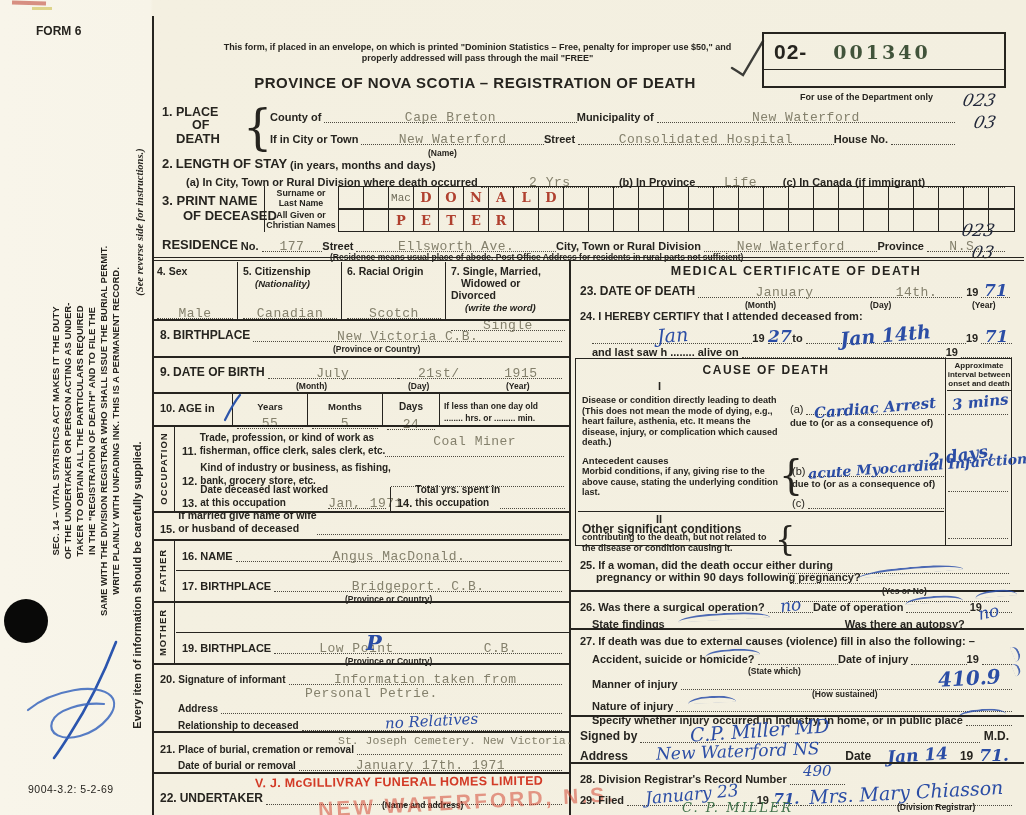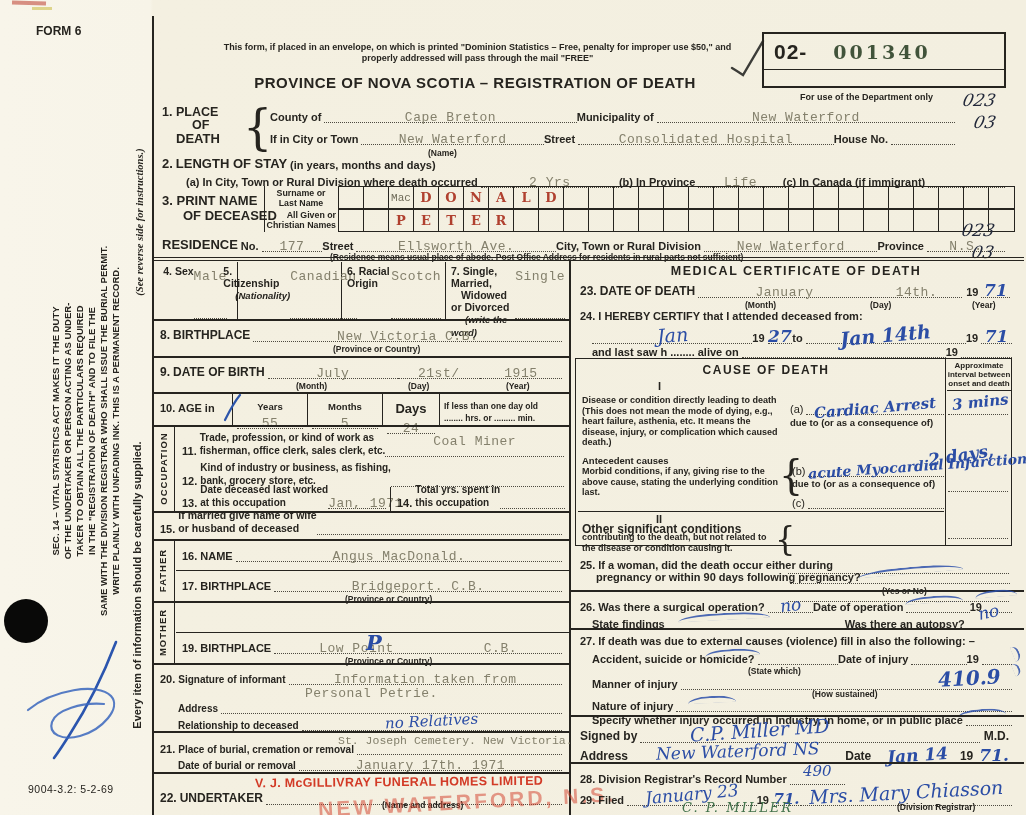--- a/index.html
+++ b/index.html
@@ -23,21 +23,21 @@
 .hline{position:absolute;background:#26241f;height:1.5px}
 .hline.thin{height:1px}
 .vline{position:absolute;background:#26241f;width:1.5px}
 .cellrow{position:absolute;display:flex;border:1.5px solid #26241f}
 .cell{width:25px;height:21px;border-right:1px solid #26241f;display:flex;align-items:center;justify-content:center}
 .cell:last-child{border-right:none}
 .redletter{font-family:"DejaVu Serif",serif;font-weight:bold;font-size:13px;color:#b0402f}
 .cellTyped{font-family:"Liberation Mono",monospace;font-size:11px;color:#6f6b59}
 .strip{position:absolute;border-right:1px solid #26241f;display:flex;align-items:center;justify-content:center;width:23px}
 .strip span{transform:rotate(-90deg);font-weight:bold;font-size:9.5px;letter-spacing:1px;white-space:nowrap}
-.vcell{border-right:1px solid #26241f;display:flex;justify-content:center;padding:3px 4px 0 5px;position:relative}
+.vcell{border-right:1px solid #26241f;display:flex;flex-direction:column;justify-content:space-between;padding:3px 4px 0 5px;position:relative}
 .vcell:last-child{border-right:none}
 .vhead{font-weight:bold;font-size:10.5px;line-height:1.15}
 .subit{font-style:italic;font-weight:bold;font-size:9.5px}
 .acol{border-left:1px solid #26241f;display:flex;flex-direction:column;justify-content:space-between;text-align:center;padding-top:8px}
 .sp2{font-weight:bold;font-size:10px;line-height:1.25;white-space:nowrap}
 .bdash{position:absolute;border-top:2.5px solid rgba(45,80,170,.85);border-radius:100% 100% 0 0/220% 220% 0 0;height:7px}
 .brace{position:absolute;font-family:"DejaVu Serif",serif;color:#26241f;font-weight:400}
 .stamp{position:absolute;color:#d23a26;font-weight:bold;white-space:nowrap}
 .rot{transform:rotate(-90deg)}
 .smallprint{font-weight:bold;line-height:1.2}
@@ -133,21 +133,21 @@
 
   <div class="abs" style="left:162px;top:193px;font-weight:bold;font-size:13px;line-height:15px">
     <div><span>3.</span> <span>PRINT NAME</span></div>
     <div style="margin-left:21px">OF DECEASED</div>
   </div>
   <div class="vline" style="left:264px;top:186px;height:46px;width:1px"></div>
   <div class="abs" style="left:266px;top:189px;width:70px;text-align:center;font-weight:bold;font-size:8.8px;line-height:9.5px">
     <div>Surname or</div>
     <div>Last Name</div>
   </div>
-  <div class="abs" style="left:266px;top:211px;width:70px;text-align:right;font-weight:bold;font-size:8.8px;line-height:9.5px">
+  <div class="abs" style="left:266px;top:211px;width:70px;text-align:center;font-weight:bold;font-size:8.8px;line-height:9.5px">
     <div>All Given or</div>
     <div>Christian Names</div>
   </div>
   <div class="cellrow" id="surname-cells" style="left:338px;top:186px">
       <div class="cell">
         <span class="cellTyped"></span>
       </div>
       <div class="cell">
         <span class="cellTyped"></span>
       </div>
@@ -373,21 +373,21 @@
     <div style="width:80px;padding:9px 0 0 8px;font-weight:bold;font-size:11px;white-space:nowrap"><span>10.</span> <span>AGE in</span></div>
     <div class="acol" style="width:75px">
       <div class="sp2" style="font-size:9.5px">Years</div>
       <div class="dots" style="flex:none;margin:0 4px"><span class="typed t13">55</span></div>
     </div>
     <div class="acol" style="width:75px">
       <div class="sp2" style="font-size:9.5px">Months</div>
       <div class="dots" style="flex:none;margin:0 4px"><span class="typed t13">5</span></div>
     </div>
     <div class="acol" style="width:57px">
-      <div class="sp2" style="font-size:13px">Days</div>
+      <div class="sp2" style="font-size:10px">Days</div>
       <div class="dots" style="flex:none;margin:0 4px"><span class="typed t13">24</span></div>
     </div>
     <div class="acol" style="width:130px;text-align:left;padding-left:4px">
       <div class="sp2" style="font-size:8.5px">If less than one day old</div>
       <div class="sp2" style="font-size:8.5px;padding-bottom:2px">........ hrs. or ......... min.</div>
     </div>
   </div>
   <svg class="abs" style="left:222px;top:394px" width="20" height="28" viewBox="0 0 20 28">
     <path d="M3,26 C8,16 13,7 18,1" fill="none" stroke="#2d55aa" stroke-width="2.2" stroke-linecap="round"></path>
   </svg>

